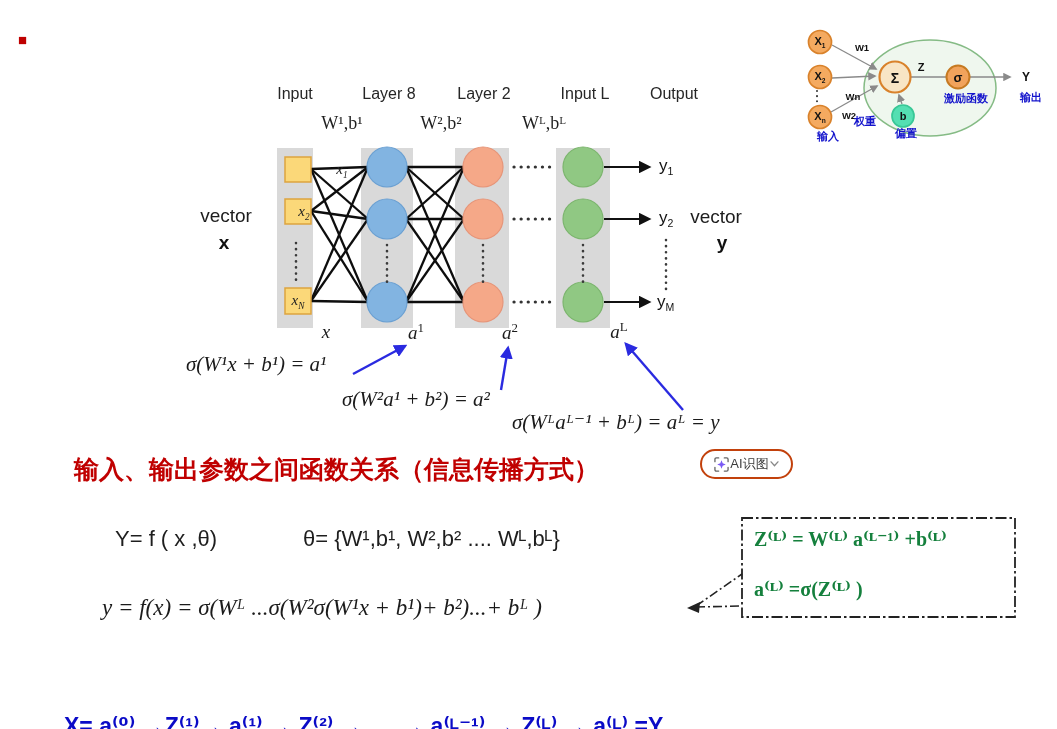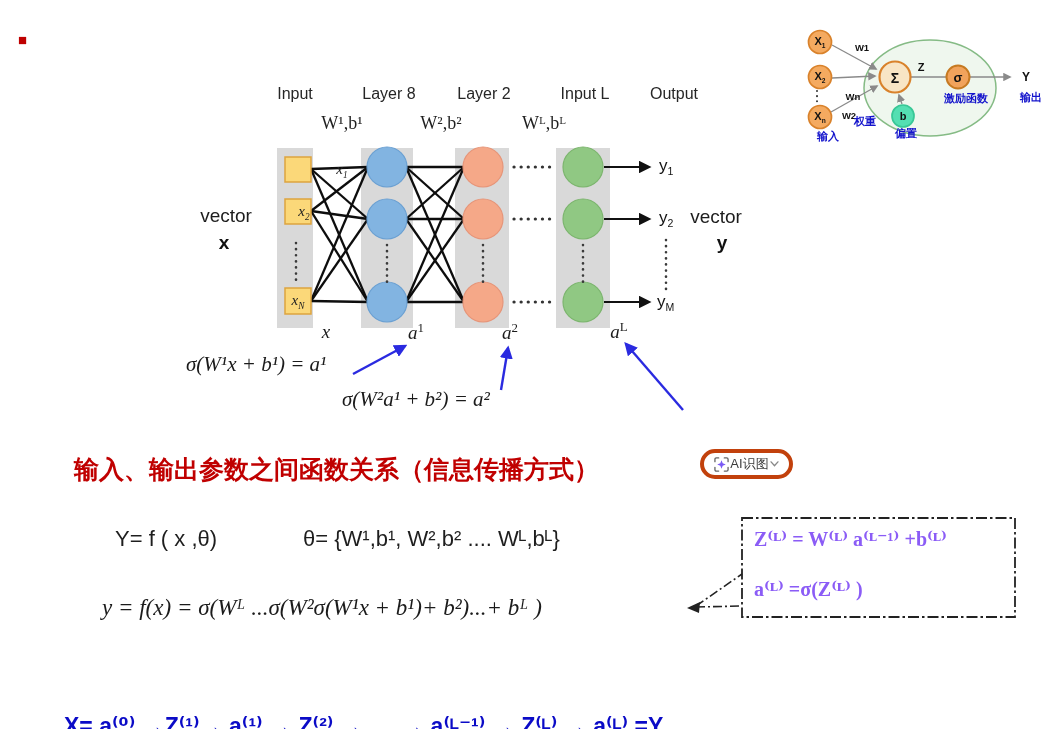--- a/index.html
+++ b/index.html
@@ -17,29 +17,29 @@
   .node-lbl sub,.y-lbl sub{font-size:.62em;}
   .y-lbl{font-size:17px;color:#141414;}
   .vec-word{font-size:19px;color:#1d1d1d;}
   .vec-sym{font-size:19px;font-weight:bold;color:#111;}
   .a-lbl{font-family:"Liberation Serif","DejaVu Serif","DejaVu Sans",serif;font-style:italic;font-size:19px;color:#1b1b1b;}
   .a-lbl sup{font-size:.68em;font-style:normal;}
   .layer-f{font-size:21px;}
   .red-heading{color:#c00000;font-size:25px;font-weight:bold;}
   .theta{font-size:22px;color:#1e1e1e;}
   .main-f{font-size:23px;}
-  .box-line{font-family:"Liberation Serif","DejaVu Serif","DejaVu Sans",serif;font-weight:bold;font-size:20px;color:#8b5cf6;}
+  .box-line{font-family:"Liberation Serif","DejaVu Serif","DejaVu Sans",serif;font-weight:bold;font-size:20px;color:#15803d;}
   .chain{font-size:23px;font-weight:bold;color:#0b0bc7;margin-top:27px;}
   .np-node{font-size:11px;font-weight:bold;color:#111;}
   .np-node sub{font-size:.6em;}
   .np-w{font-size:9.5px;font-weight:bold;color:#111;}
   .np-sym{font-weight:bold;color:#111;}
   .np-blue{font-size:11px;font-weight:bold;color:#1414cc;}
   .ai-btn{position:absolute;left:700px;top:449px;width:93px;height:30px;background:#fff;
-          border:4px solid #c2410c;border-radius:15px;display:flex;align-items:center;
+          border:2px solid #c2410c;border-radius:15px;display:flex;align-items:center;
           justify-content:center;gap:1px;cursor:pointer;box-sizing:border-box;}
   .ai-btn-label{font-size:13px;color:#3c3c3c;}
   svg.layer{position:absolute;left:0;top:0;pointer-events:none;}
 </style>
 </head>
 <body>
 
 <div class="stage">
 
   <svg class="layer" width="1057" height="729" viewBox="0 0 1057 729">
@@ -186,20 +186,21 @@
   <span class="c vec-word" style="left:716px;top:217px;">vector</span>
   <span class="c vec-sym" style="left:722px;top:243px;">y</span>
 
   <span class="c a-lbl" style="left:326px;top:331px;"><span>x</span><sup></sup></span>
   <span class="c a-lbl" style="left:416px;top:332px;"><span>a</span><sup>1</sup></span>
   <span class="c a-lbl" style="left:510px;top:332px;"><span>a</span><sup>2</sup></span>
   <span class="c a-lbl" style="left:619px;top:331px;"><span>a</span><sup>L</sup></span>
 
   <span class="abs serif-it layer-f" style="left:186px;top:352px;">σ(W¹x + b¹) = a¹</span>
   <span class="abs serif-it layer-f" style="left:342px;top:387px;">σ(W²a¹ + b²) = a²</span>
+  <span class="abs serif-it layer-f" style="left:512px;top:410px;">σ(Wᴸaᴸ⁻¹ + bᴸ) = aᴸ = y</span>
 
   <span class="abs red-heading" style="left:74px;top:453px;">输入、输出参数之间函数关系（信息传播方式）</span>
 
   <div class="ai-btn">
     <svg width="15" height="15" viewBox="0 0 16 16">
       <path d="M1,5 V2.5 Q1,1 2.5,1 H5 M11,1 h2.5 Q15,1 15,2.5 V5 M15,11 v2.5 Q15,15 13.5,15 H11 M5,15 H2.5 Q1,15 1,13.5 V11" fill="none" stroke="#666" stroke-width="1.4" stroke-linecap="round"></path>
       <path d="M8,3.4 L9.3,6.7 L12.6,8 L9.3,9.3 L8,12.6 L6.7,9.3 L3.4,8 L6.7,6.7 Z" fill="#7a5af5"></path>
     </svg>
     <span class="ai-btn-label">AI识图</span>
     <svg width="9" height="6" viewBox="0 0 10 7">

